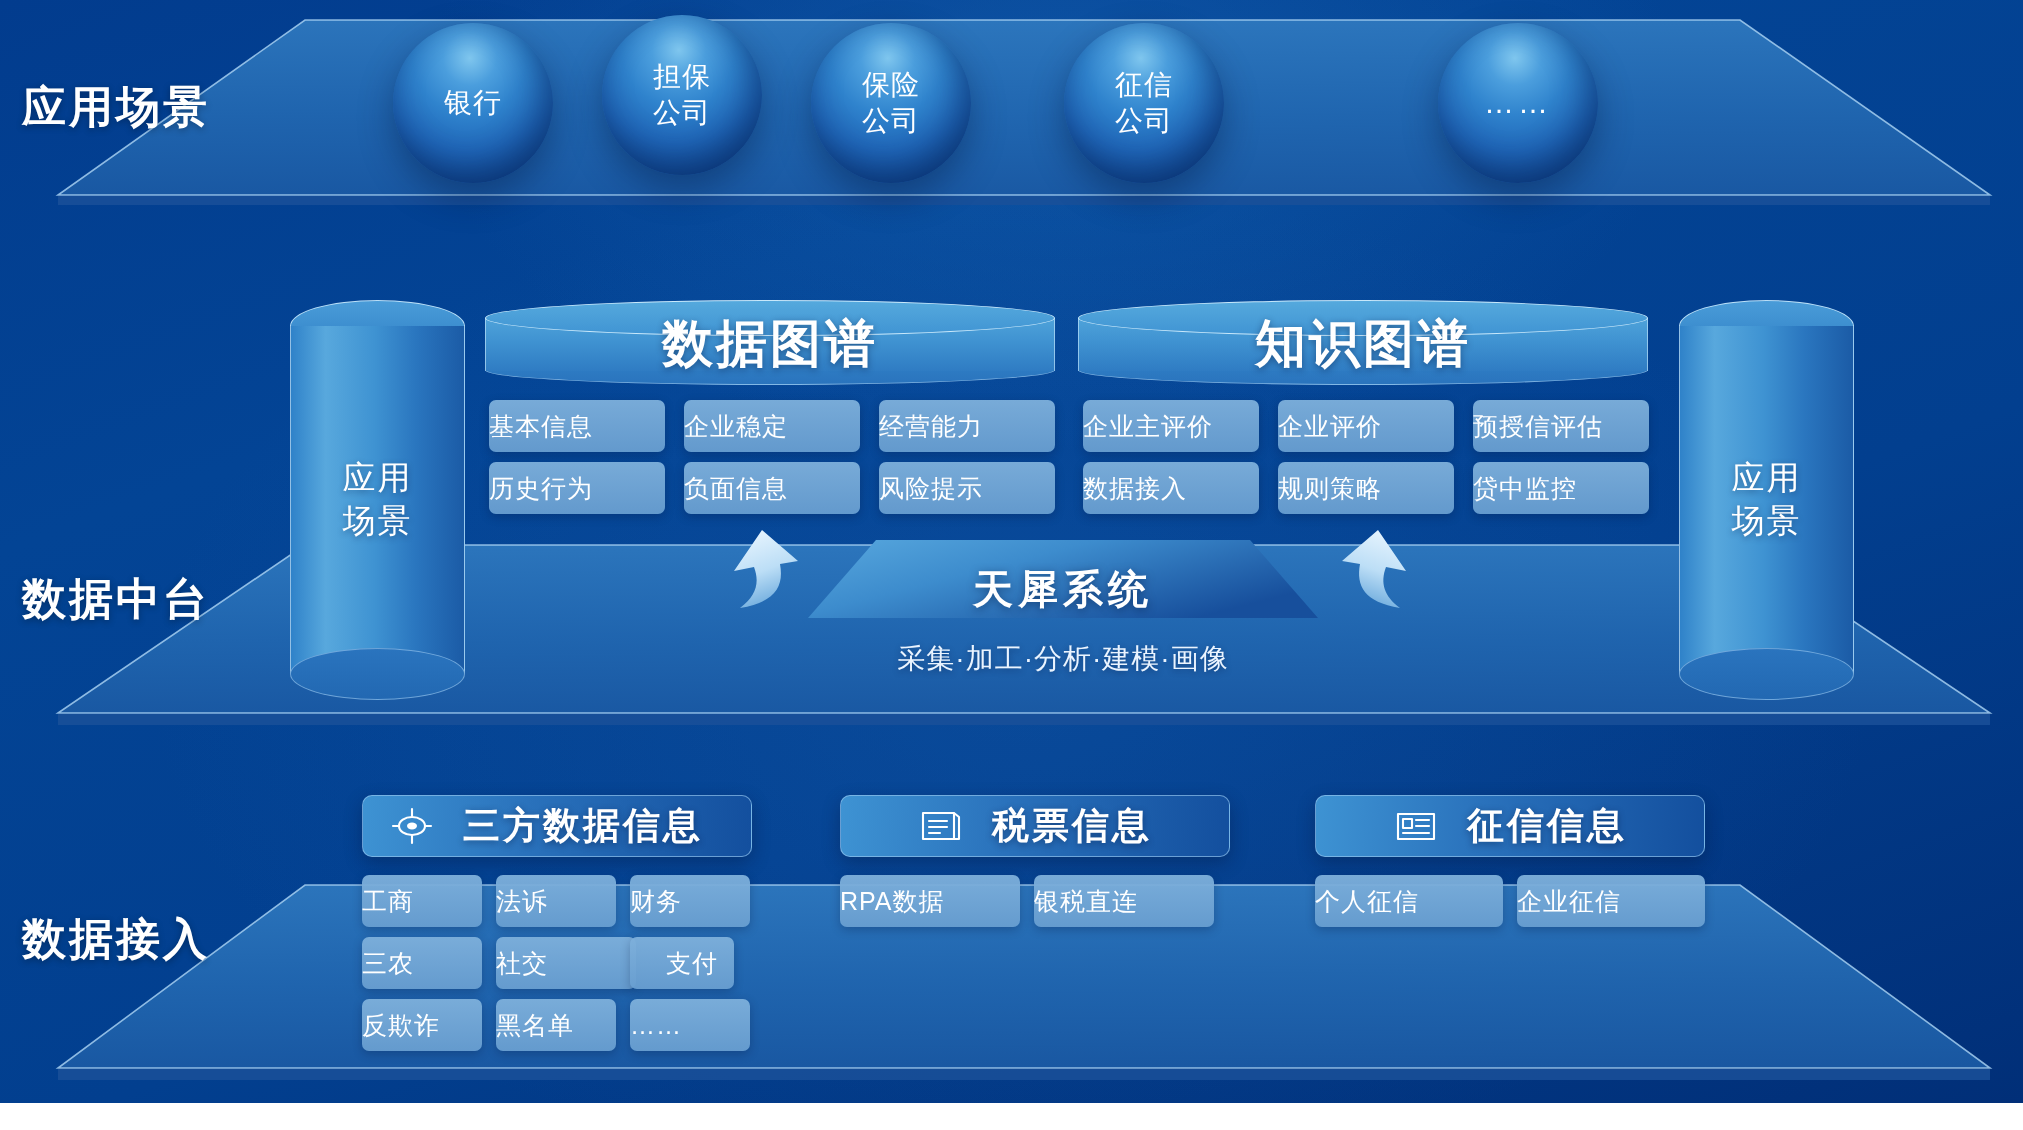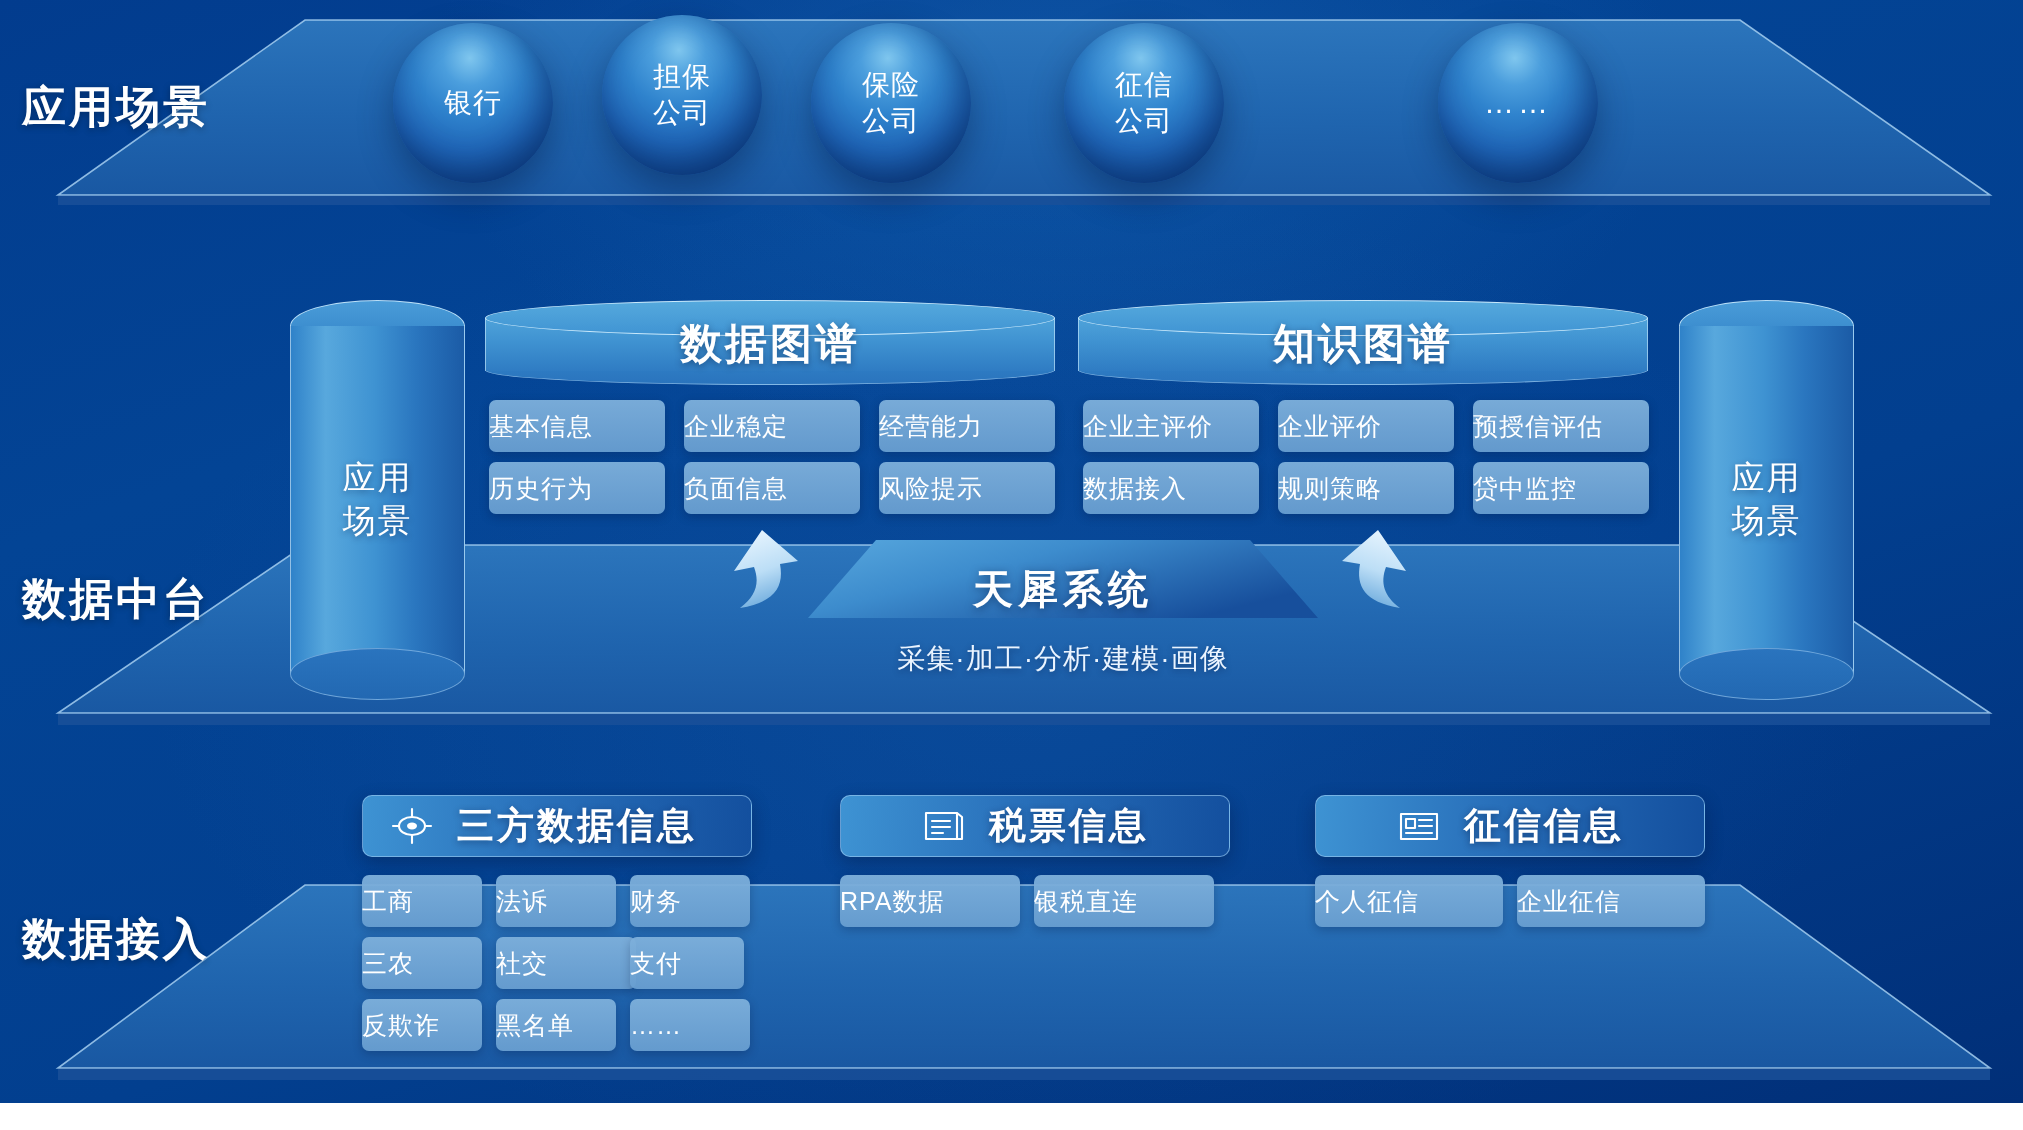--- a/index.html
+++ b/index.html
@@ -82,21 +82,21 @@
     background:linear-gradient(180deg,#55a9dd 0%,#4094d3 100%);
     border:1px solid rgba(208,236,253,.95);
   }
   .disc .disc-bot{
     position:absolute; left:0; right:0; bottom:0; height:30px; border-radius:50%;
     background:linear-gradient(180deg,#3182c8 0%,#2a74bd 100%);
     border:1px solid rgba(185,222,250,.6);
   }
   .disc .disc-title{
     position:absolute; left:0; right:0; top:52%; transform:translateY(-50%);
-    z-index:5; text-align:center; color:#fff; font-size:42px; font-weight:bold;
+    z-index:5; text-align:center; color:#fff; font-size:51px; font-weight:bold;
     letter-spacing:3px; text-shadow:0 2px 7px rgba(0,20,60,.45);
   }
 
   
   .chip{
     position:absolute; z-index:26; display:flex; align-items:center; justify-content:flex-start;
     color:#fff; font-size:25px; letter-spacing:1px; border-radius:7px;
     background:linear-gradient(180deg,rgba(126,176,219,.95) 0%,rgba(104,158,208,.95) 100%);
     box-shadow:0 3px 10px rgba(0,15,50,.25);
     white-space:nowrap;
@@ -113,21 +113,21 @@
   .tx-sub{
     position:absolute; z-index:28; text-align:center; color:#eaf4ff;
     font-size:28px; letter-spacing:1px; white-space:nowrap;
     text-shadow:0 2px 6px rgba(0,20,60,.4);
   }
   .arrow{ position:absolute; z-index:27; }
   .arrow svg{ display:block; overflow:visible; }
 
   
   .src-head{
-    position:absolute; z-index:26; display:flex; align-items:center; gap:22px;
+    position:absolute; z-index:26; display:flex; align-items:center; gap:28px;
     padding:0 26px; border-radius:10px;
     border:1px solid rgba(150,200,240,.65);
     background:linear-gradient(95deg,#3e93d3 0%,#2a72bc 42%,#134f9e 100%);
     box-shadow:0 6px 18px rgba(0,15,50,.32);
   }
   .src-head .st{
     color:#fff; font-size:37px; font-weight:bold; letter-spacing:3px;
     text-shadow:0 2px 7px rgba(0,20,60,.45); white-space:nowrap;
   }
   .src-head .ic{ width:46px; height:40px; flex:0 0 auto; }
@@ -356,21 +356,21 @@
     <div class="chip" style="left:630px; top:875px; width:120px; height:52px;">
       <span>财务</span>
       </div>
 
     <div class="chip" style="left:362px; top:937px; width:120px; height:52px;">
       <span>三农</span>
       </div>
     <div class="chip" style="left:496px; top:937px; width:140px; height:52px;">
       <span>社交</span>
       </div>
-    <div class="chip" style="left:630px; top:937px; width:114px; height:52px;">
+    <div class="chip" style="left:630px; top:937px; width:104px; height:52px;padding-left:36px;">
       <span>支付</span>
       </div>
 
     <div class="chip" style="left:362px; top:999px; width:120px; height:52px;">
       <span>反欺诈</span>
       </div>
     <div class="chip" style="left:496px; top:999px; width:120px; height:52px;">
       <span>黑名单</span>
       </div>
     <div class="chip" style="left:630px; top:999px; width:120px; height:52px;">

